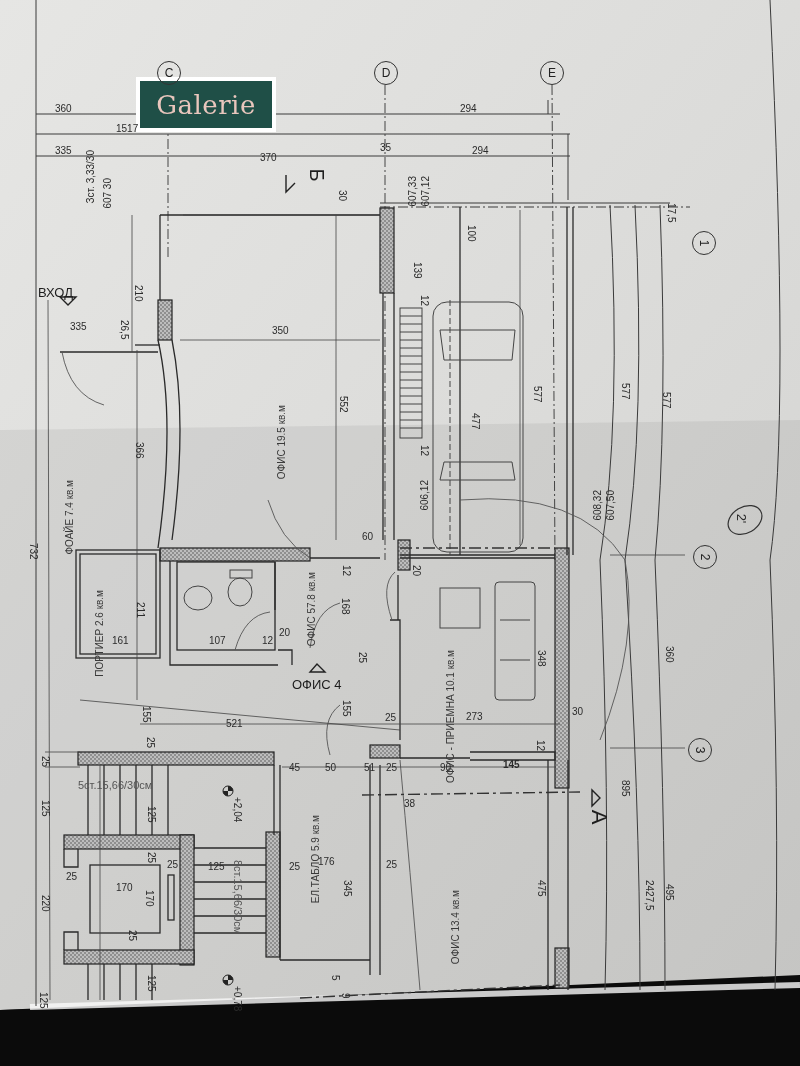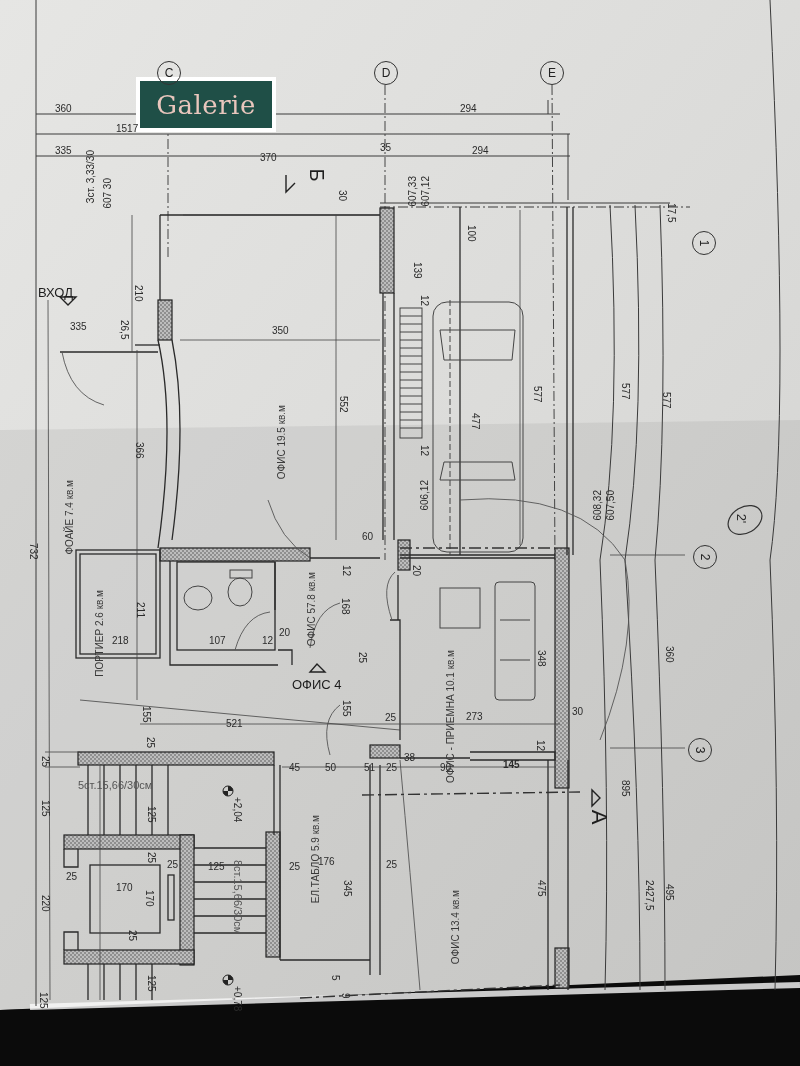--- a/index.html
+++ b/index.html
@@ -285,40 +285,40 @@
   <div class="lbl vr" style="left:419px;top:295px;">12</div>
   <div class="lbl vr" style="left:419px;top:445px;">12</div>
   <div class="lbl vr" style="left:134px;top:442px;">366</div>
   <div class="lbl vr" style="left:28px;top:543px;">732</div>
   <div class="lbl" style="left:362px;top:532px;">60</div>
   <div class="lbl vr" style="left:341px;top:565px;">12</div>
   <div class="lbl vr" style="left:411px;top:565px;">20</div>
   <div class="lbl" style="left:279px;top:628px;">20</div>
   <div class="lbl vr" style="left:340px;top:598px;">168</div>
   <div class="lbl vr" style="left:135px;top:602px;">211</div>
-  <div class="lbl" style="left:112px;top:636px;">218</div>
+  <div class="lbl" style="left:112px;top:636px;">161</div>
   <div class="lbl" style="left:209px;top:636px;">107</div>
   <div class="lbl" style="left:262px;top:636px;">12</div>
   <div class="lbl vr" style="left:357px;top:652px;">25</div>
   <div class="lbl vr" style="left:536px;top:650px;">348</div>
   <div class="lbl" style="left:572px;top:707px;">30</div>
   <div class="lbl vr" style="left:664px;top:646px;">360</div>
   <div class="lbl vr" style="left:141px;top:706px;">155</div>
   <div class="lbl vr" style="left:341px;top:700px;">155</div>
   <div class="lbl" style="left:226px;top:719px;">521</div>
   <div class="lbl vr" style="left:145px;top:737px;">25</div>
   <div class="lbl" style="left:466px;top:712px;">273</div>
   <div class="lbl" style="left:385px;top:713px;">25</div>
   <div class="lbl vr" style="left:535px;top:740px;">12</div>
   <div class="lbl vr" style="left:40px;top:756px;">25</div>
   <div class="lbl" style="left:289px;top:763px;">45</div>
   <div class="lbl" style="left:325px;top:763px;">50</div>
   <div class="lbl" style="left:364px;top:763px;">51</div>
   <div class="lbl" style="left:386px;top:763px;">25</div>
-  <div class="lbl" style="left:404px;top:753px;">38</div>
+  <div class="lbl" style="left:404px;top:799px;">38</div>
   <div class="lbl" style="left:440px;top:763px;">90</div>
   <div class="lbl" style="left:503px;top:760px;font-weight:bold;">145</div>
   <div class="lbl vr" style="left:620px;top:780px;">895</div>
   <div class="lbl vr" style="left:644px;top:880px;">2427,5</div>
   <div class="lbl vr" style="left:664px;top:884px;">495</div>
   <div class="lbl vr" style="left:536px;top:880px;">475</div>
 
   
   <div class="lbl" style="left:78px;top:780px;font-size:11px;color:#555;">5ст.15,66/30см</div>
   <div class="lbl vr" style="left:232px;top:860px;font-size:11px;color:#555;">8ст.15,66/30см</div>

